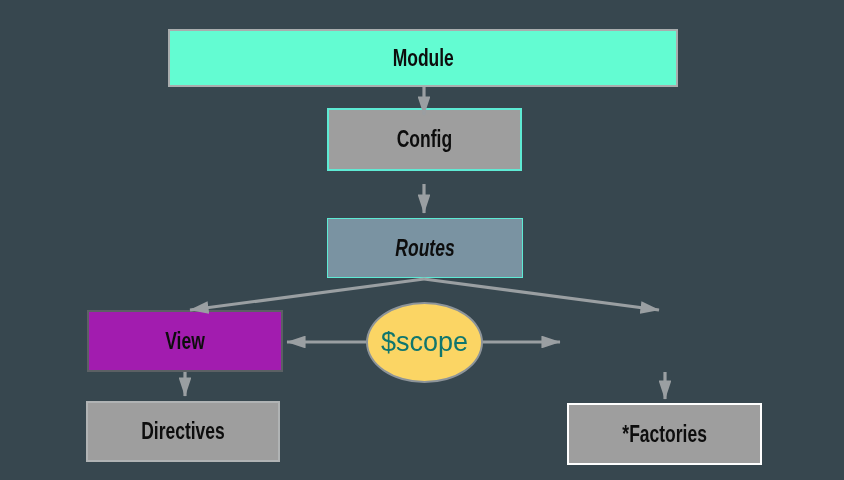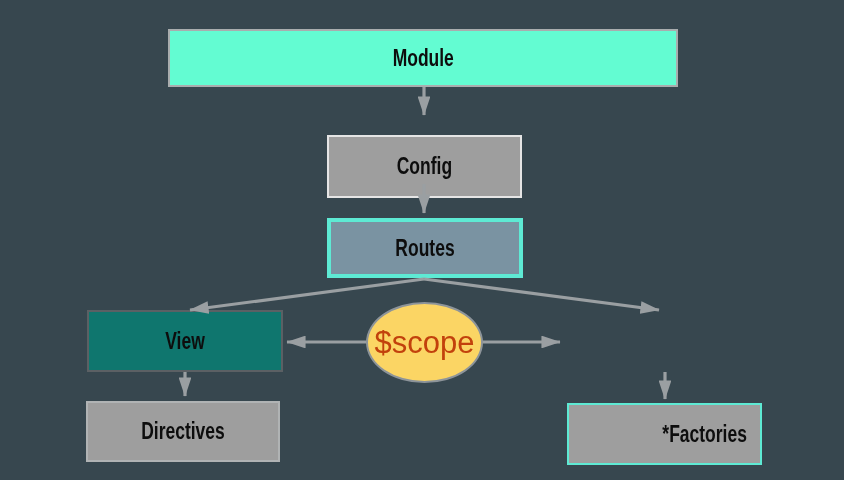--- a/index.html
+++ b/index.html
@@ -30,64 +30,64 @@
     white-space: nowrap;
     transform: scaleX(0.76);
     letter-spacing: 0px;
   }
   #node-module {
     left: 168px; top: 29px; width: 510px; height: 58px;
     background: #63fcd2;
     border: 2px solid #a9adae;
   }
   #node-config {
-    left: 327px; top: 135px; width: 195px; height: 63px;
+    left: 327px; top: 108px; width: 195px; height: 63px;
     background: #9e9e9e;
-    border: 2px solid #e5e5e5;
+    border: 2px solid #5eead4;
     text-align: right;
   }
   #node-routes {
     left: 327px; top: 218px; width: 196px; height: 60px;
     background: #7a93a2;
-    border: 4px solid #5eead4;
+    border: 1px solid #5eead4;
+    font-style: italic;
   }
   #node-view {
     left: 87px; top: 310px; width: 196px; height: 62px;
-    background: #0f766e;
+    background: #a21caf;
     border: 2px solid #5b6064;
   }
   #node-controller {
     left: 567px; top: 310px; width: 196px; height: 62px;
     background: #656565;
     border: 2px solid #9ba1a4;
   }
   #node-directives {
     left: 86px; top: 401px; width: 194px; height: 61px;
     background: #9e9e9e;
     border: 2px solid #b0b3b4;
     justify-content: center;
   }
   #node-factories {
     left: 567px; top: 403px; width: 195px; height: 62px;
     background: #9e9e9e;
-    border: 2px solid #5eead4;
-    justify-content: flex-end;
+    border: 2px solid #ffffff;
   }
   #node-scope {
     left: 366px; top: 302px; width: 117px; height: 81px;
     background: #fbd564;
     border: 2px solid #8d9499;
     border-radius: 50%;
     z-index: 4;
   }
   #node-scope .label {
     transform: none;
     font-weight: 400;
-    font-size: 31px;
-    color: #c2410c;
+    font-size: 27px;
+    color: #0f766e;
   }
   #arrow-layer {
     position: absolute;
     left: 0; top: 0;
     width: 844px;
     height: 480px;
     z-index: 3;
     pointer-events: none;
   }
 </style>

